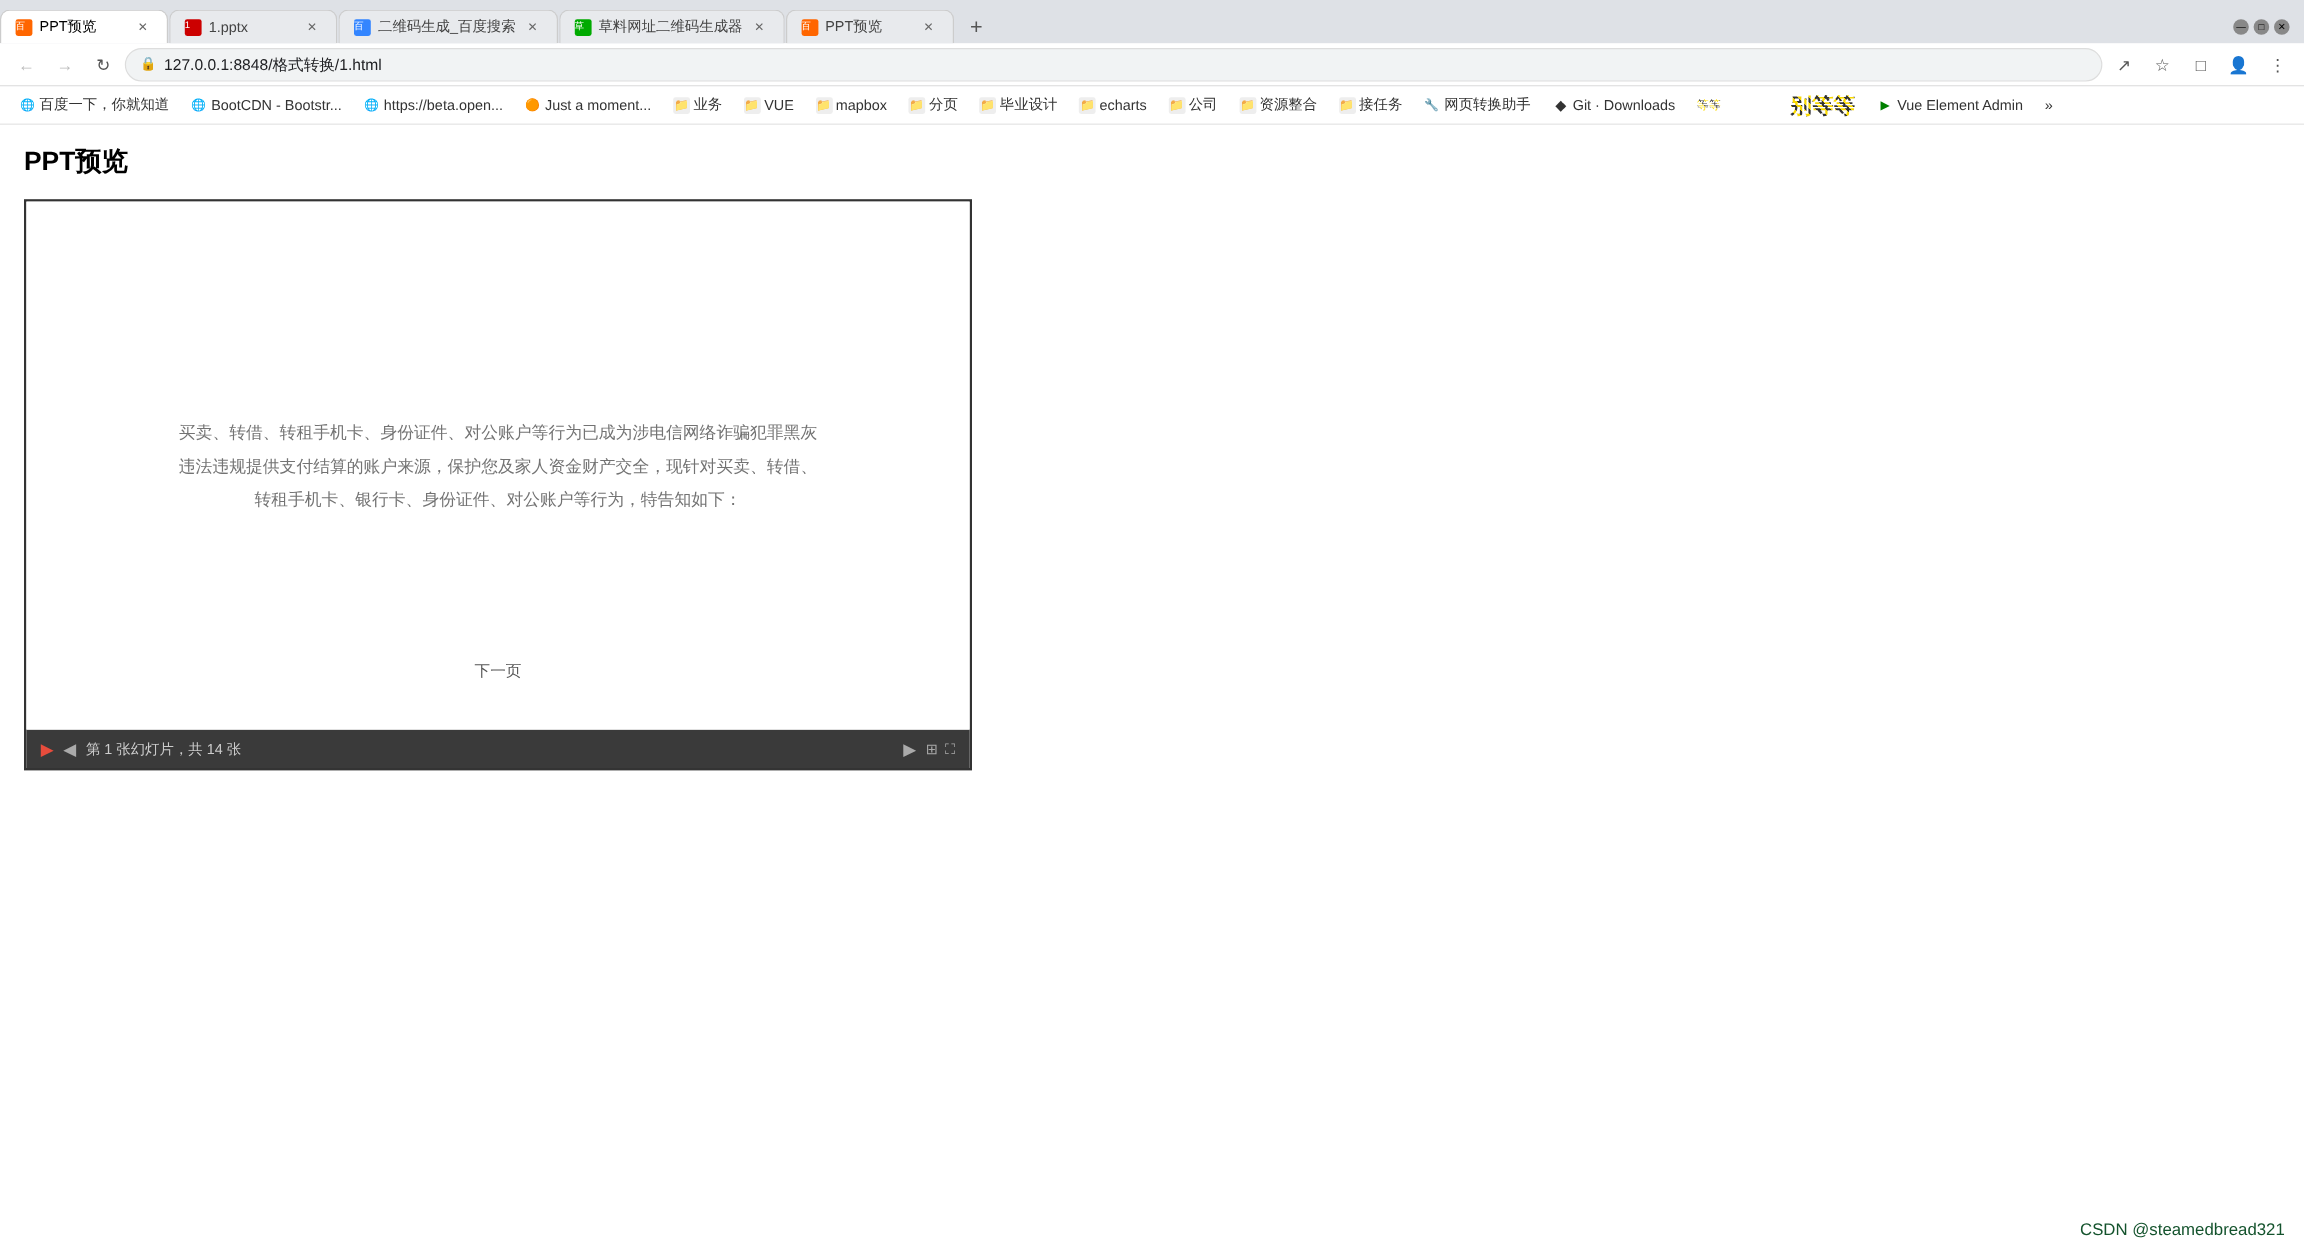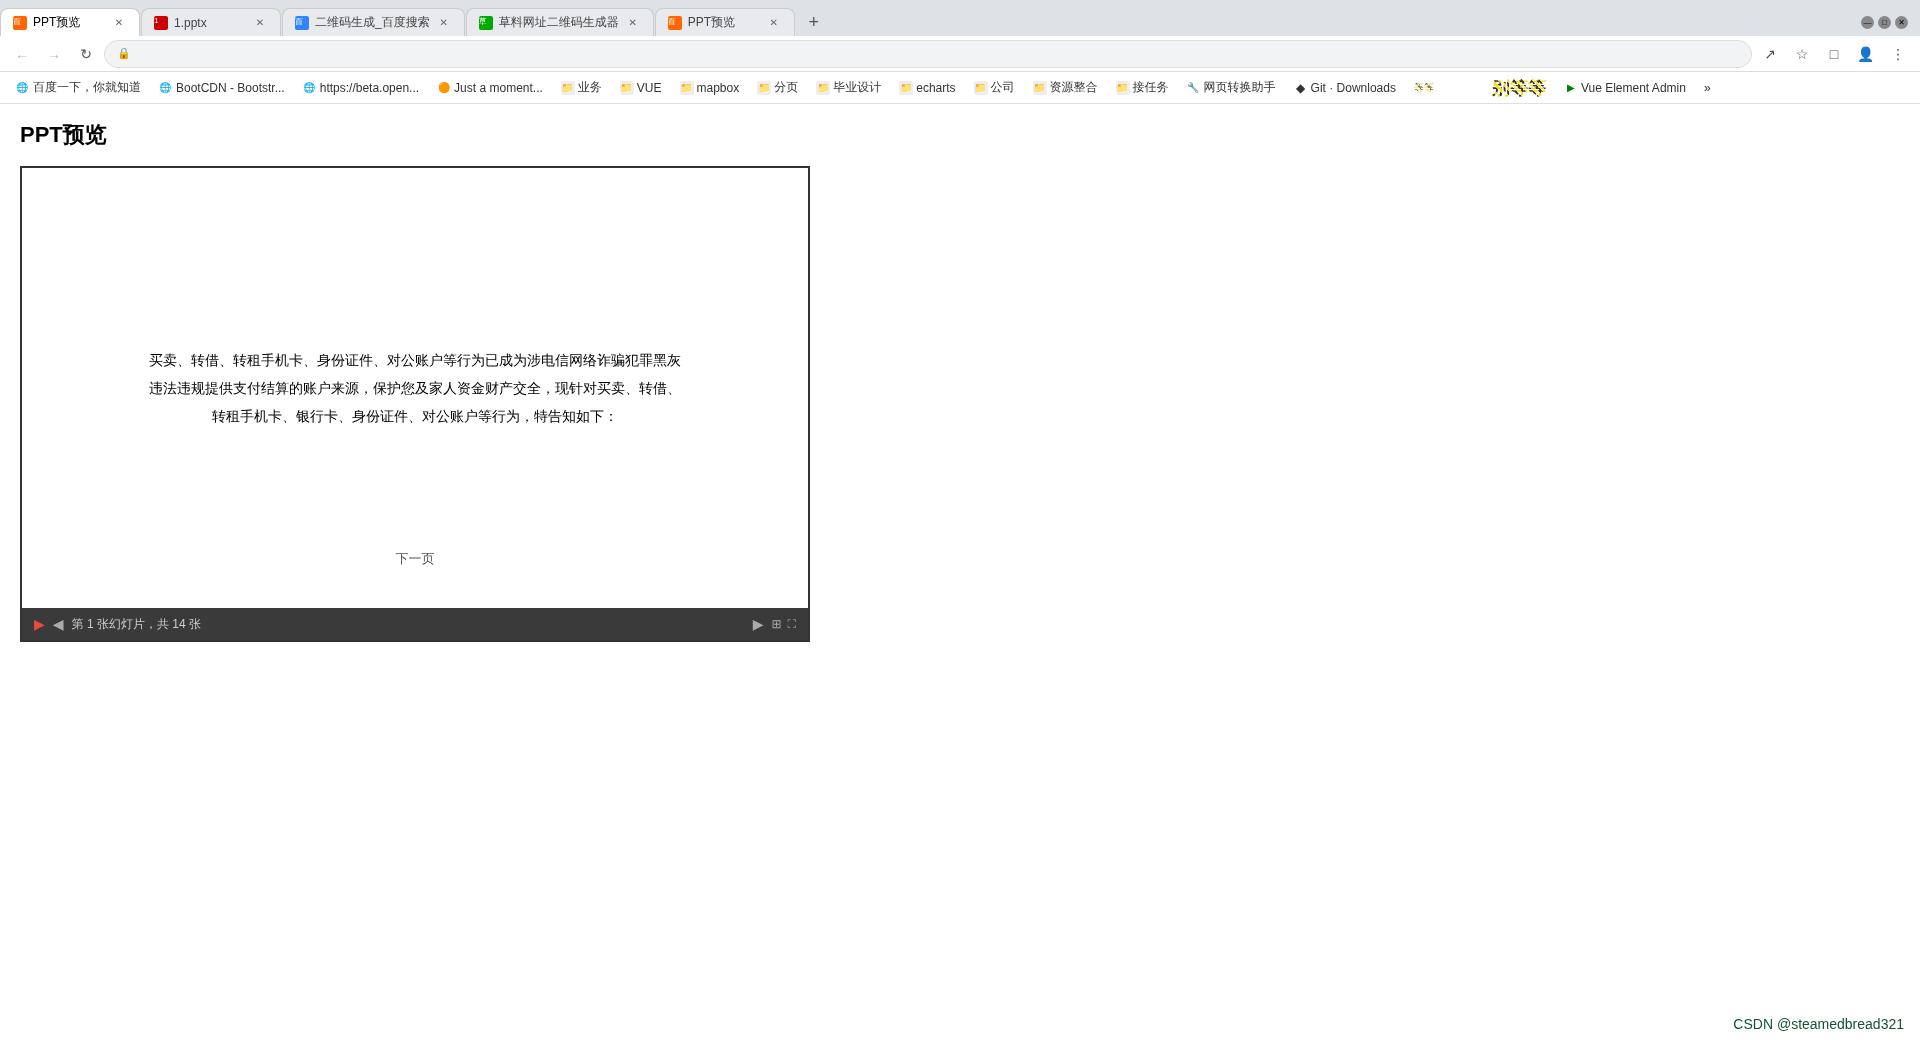--- a/index.html
+++ b/index.html
@@ -234,21 +234,21 @@
       height: 440px;
       background: #ffffff;
       display: flex;
       align-items: center;
       justify-content: center;
       position: relative;
     }
 
     .slide-content {
       text-align: center;
-      color: #000000;
+      color: #737373;
       font-size: 14px;
       line-height: 2;
       max-width: 580px;
     }
 
     .slide-nav-text {
       position: absolute;
       bottom: 40px;
       left: 50%;
       transform: translateX(-50%);
@@ -377,20 +377,21 @@
     </div>
   </div>
 
   <div class="nav-bar">
     <div class="nav-btn disabled">←</div>
     <div class="nav-btn disabled">→</div>
     <div class="nav-btn">↻</div>
 
     <div class="address-bar">
       <span class="lock-icon">🔒</span>
+      <span class="address-text">127.0.0.1:8848/格式转换/1.html</span>
     </div>
 
     <div class="nav-actions">
       <div class="nav-btn">↗</div>
       <div class="nav-btn">☆</div>
       <div class="nav-btn">□</div>
       <div class="nav-btn">👤</div>
       <div class="nav-btn">⋮</div>
     </div>
   </div>

